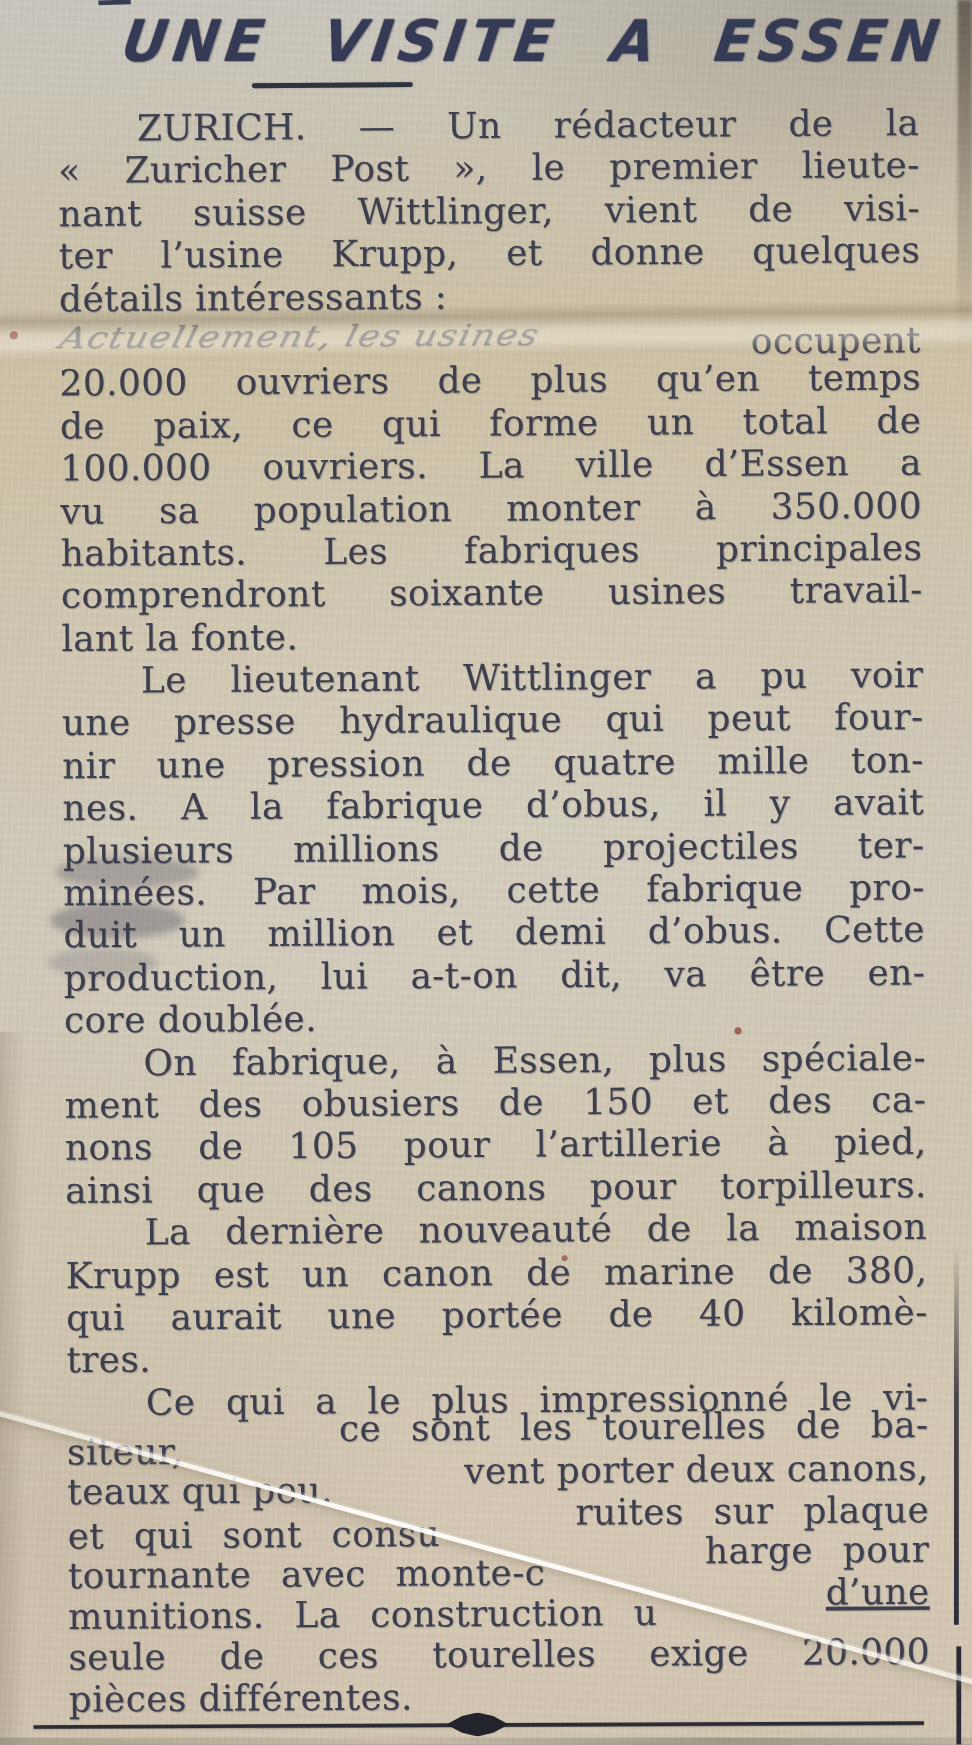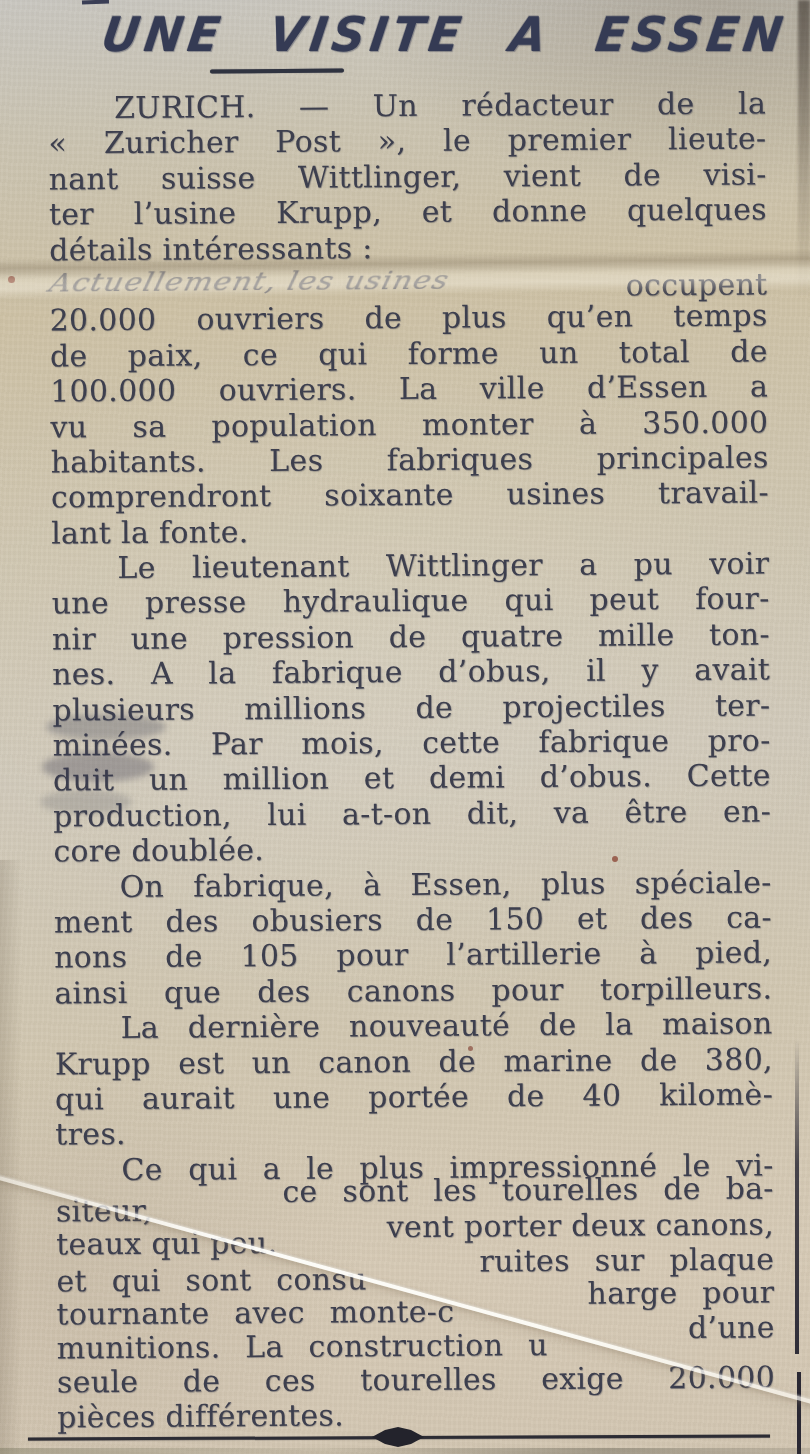--- a/index.html
+++ b/index.html
@@ -176,21 +176,21 @@
         <div class="line seg">
           <span class="wide" style="transform: translateY(5px);">et qui sont consu</span>
           <span class="wide" style="transform: translateY(-12px);">ruites sur plaque</span>
         </div>
         <div class="line seg">
           <span class="wide" style="transform: translateY(3px);">tournante avec monte-c</span>
           <span class="wide" style="transform: translateY(-14px);">harge pour</span>
         </div>
         <div class="line seg">
           <span class="wide" style="transform: translateY(1px);">munitions. La construction u</span>
-          <span style="transform: translateY(-15px);">d’une</span>
+          <span style="transform: translateY(-15px); text-decoration: underline;">d’une</span>
         </div>
         <div class="line">seule de ces tourelles exige 20.000</div>
         <div class="line left">pièces différentes.</div>
       </div>
     </div>
 
   <div class="fold-band"></div>
   <div class="diag-crease"></div>
 
   <div class="col-rule top"></div>

